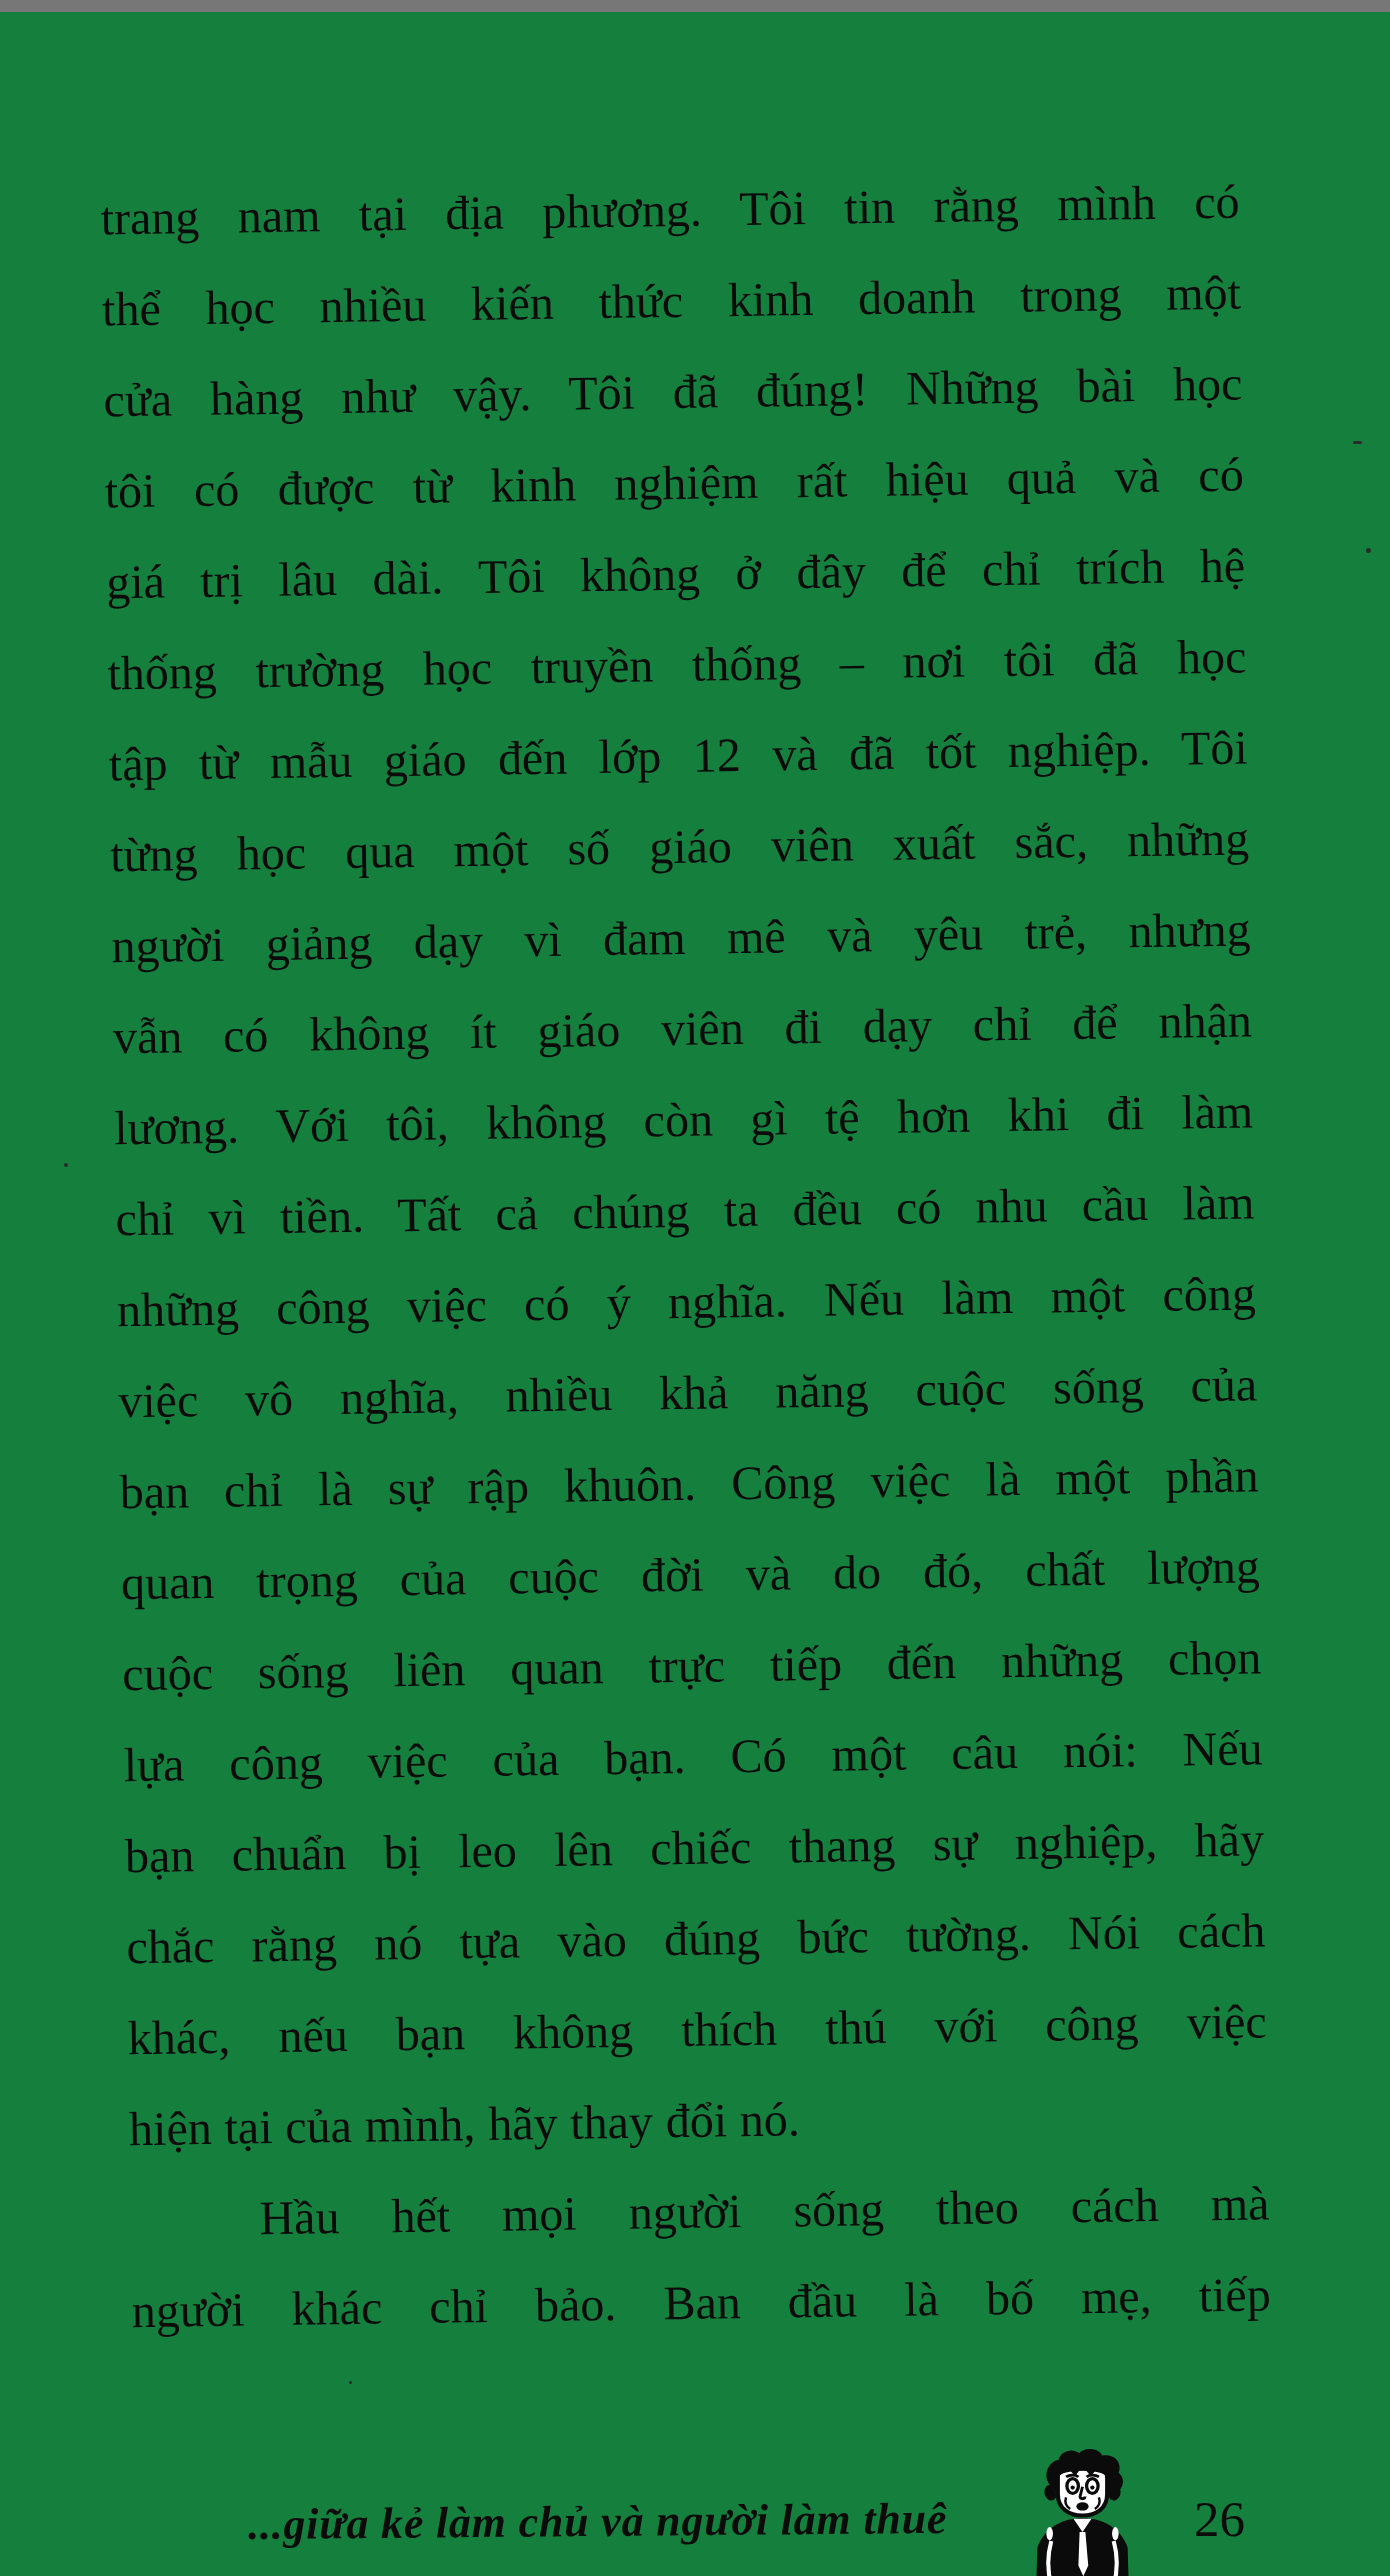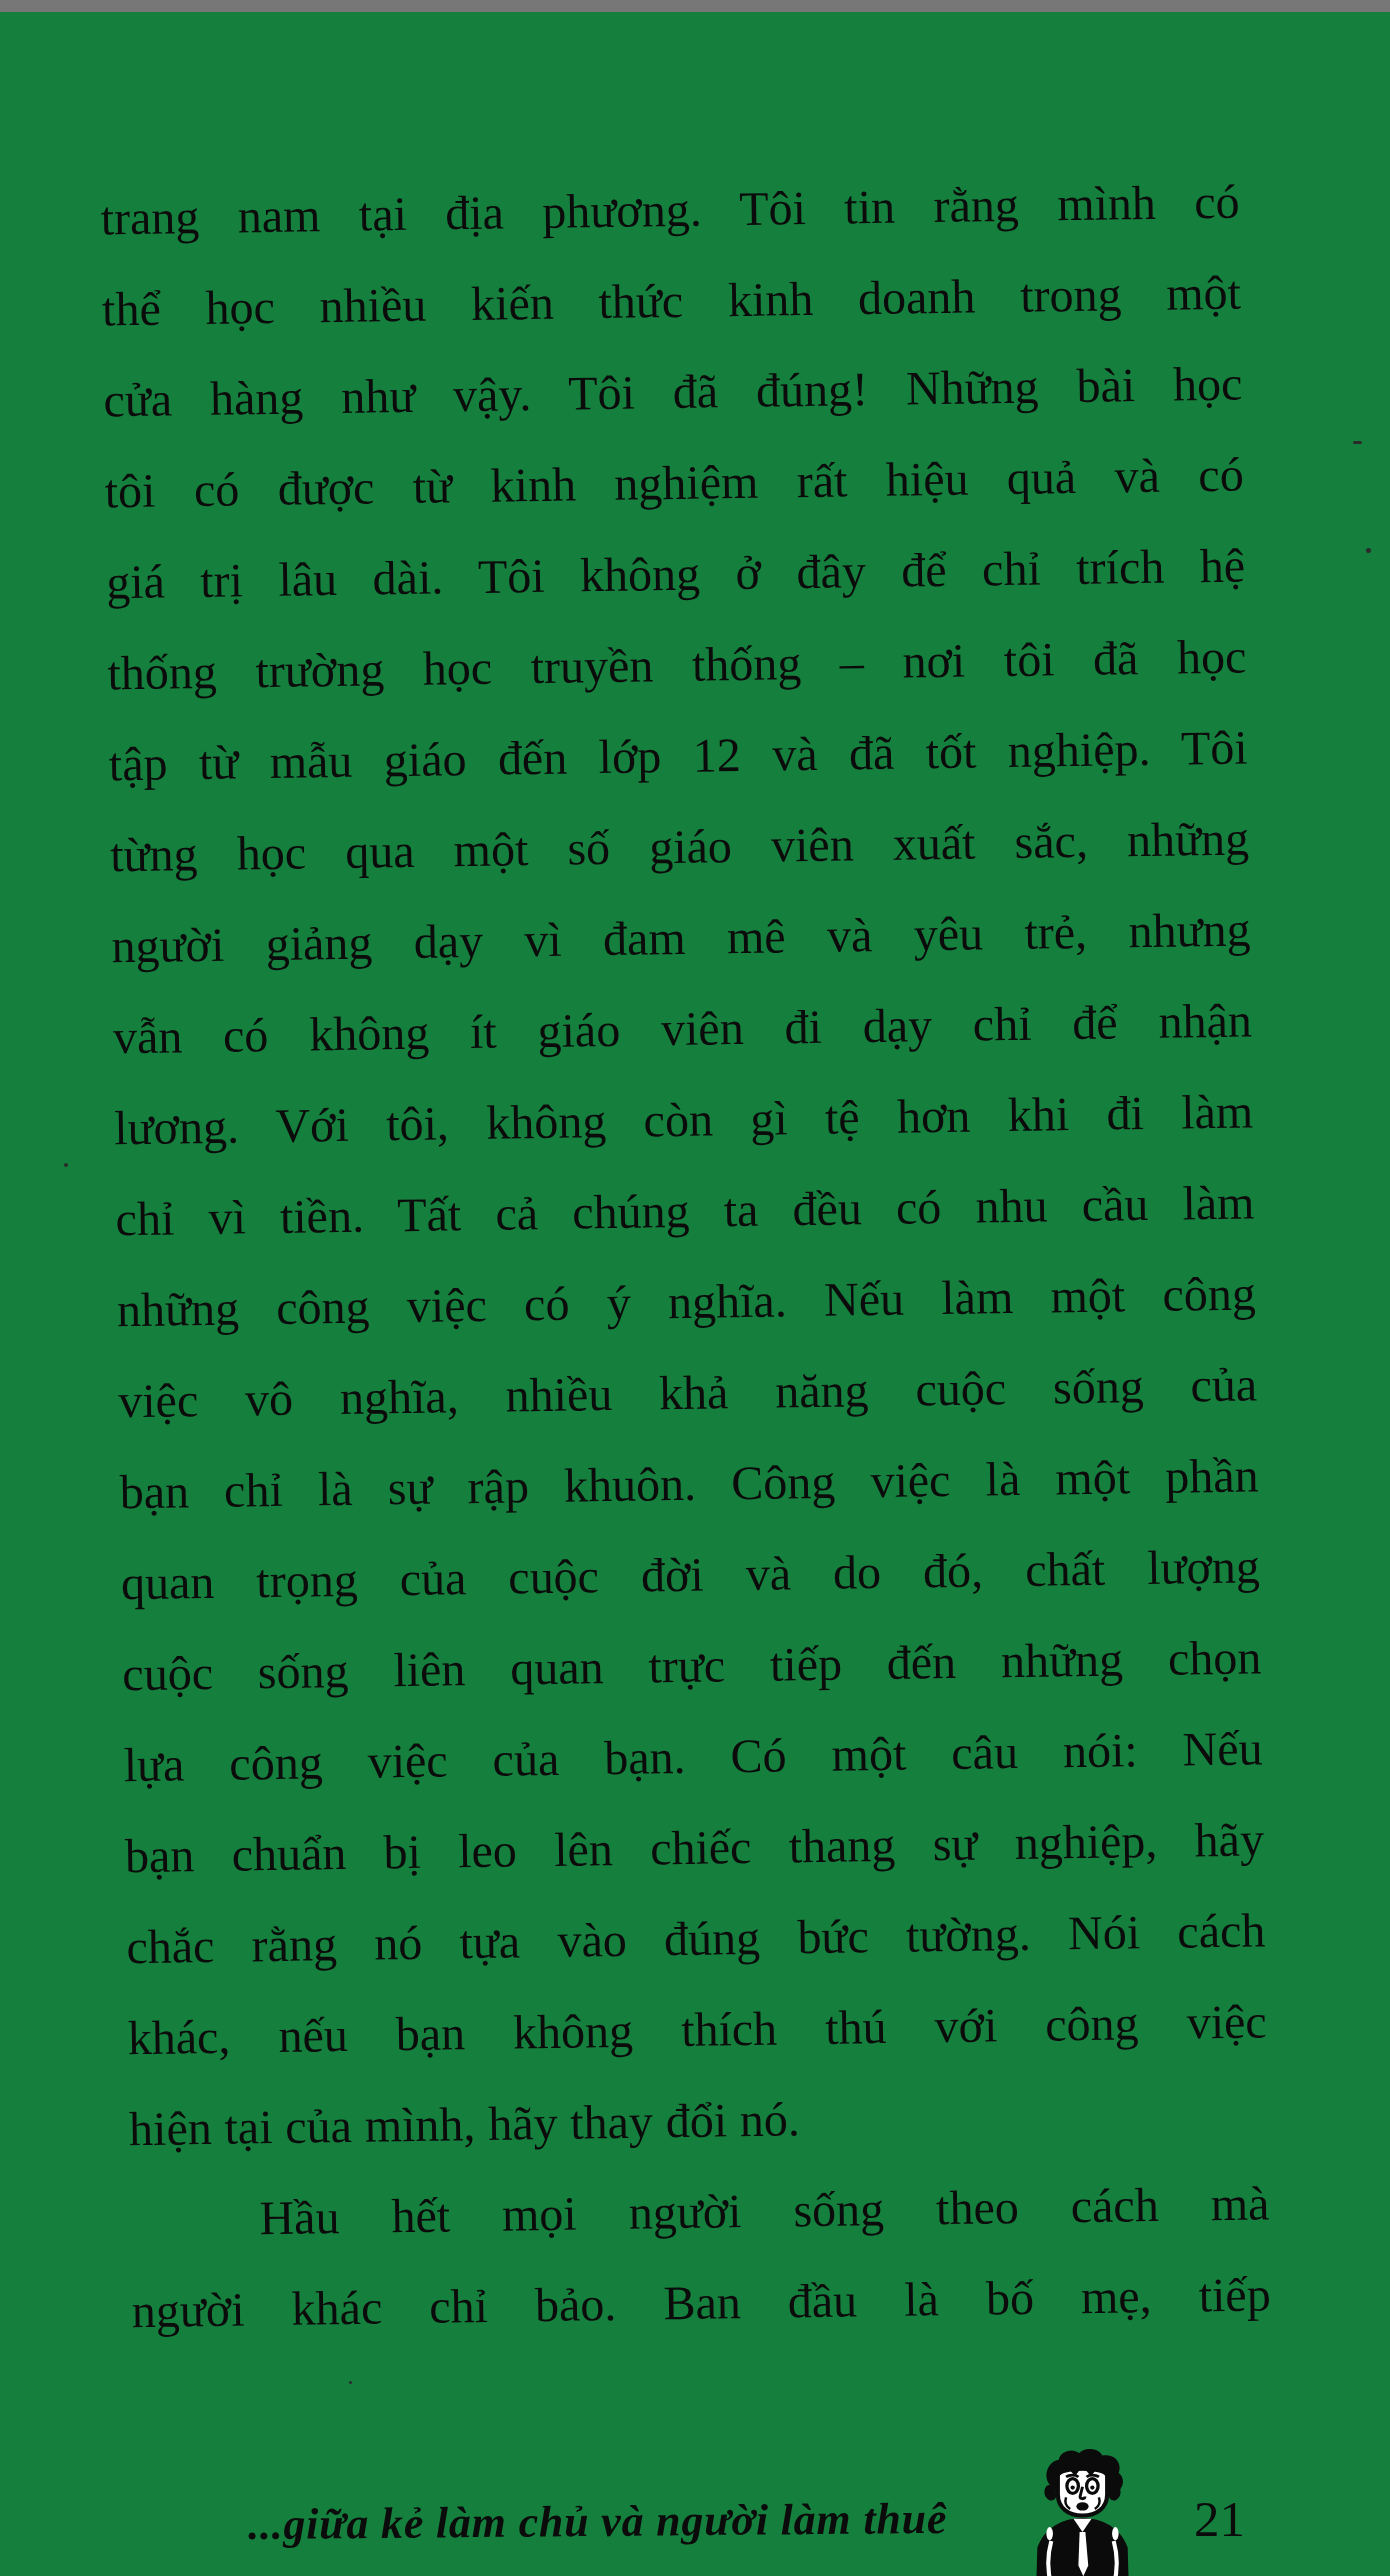--- a/index.html
+++ b/index.html
@@ -135,21 +135,21 @@
 
       <g fill="#ffffff">
         <circle cx="30" cy="176" r="6"></circle>
         <circle cx="43" cy="181" r="6"></circle>
         <circle cx="87" cy="181" r="6"></circle>
         <circle cx="100" cy="176" r="6"></circle>
       </g>
     </svg>
   </div>
 
-  <div class="page-number">21</div>
+  <div class="page-number">26</div>
 
   <div class="speck s1"></div>
   <div class="speck s2"></div>
   <div class="speck s3"></div>
   <div class="speck s4"></div>
 
 </div>
 
 
 </body></html>

